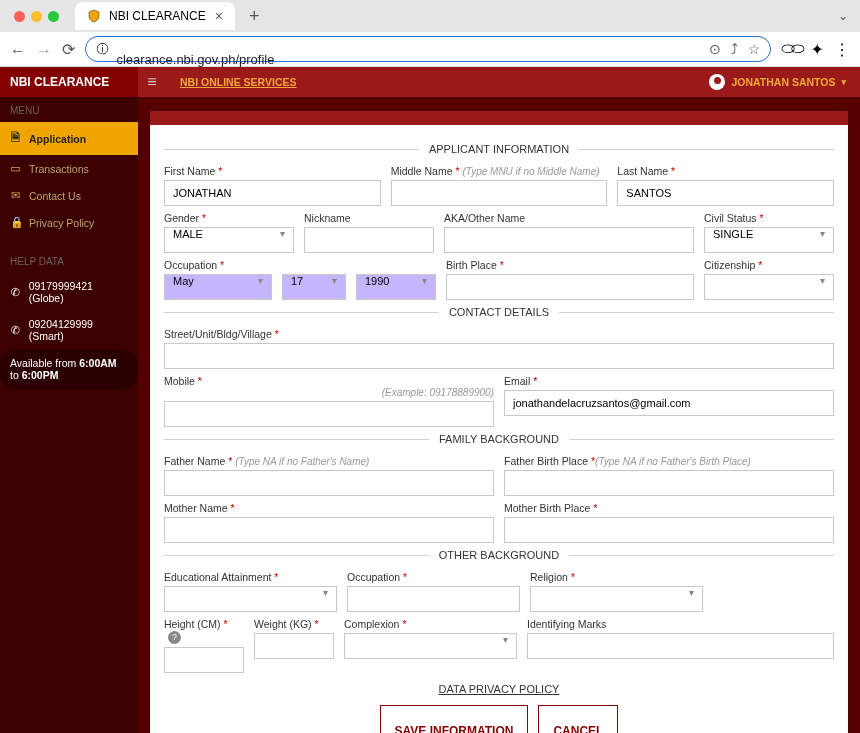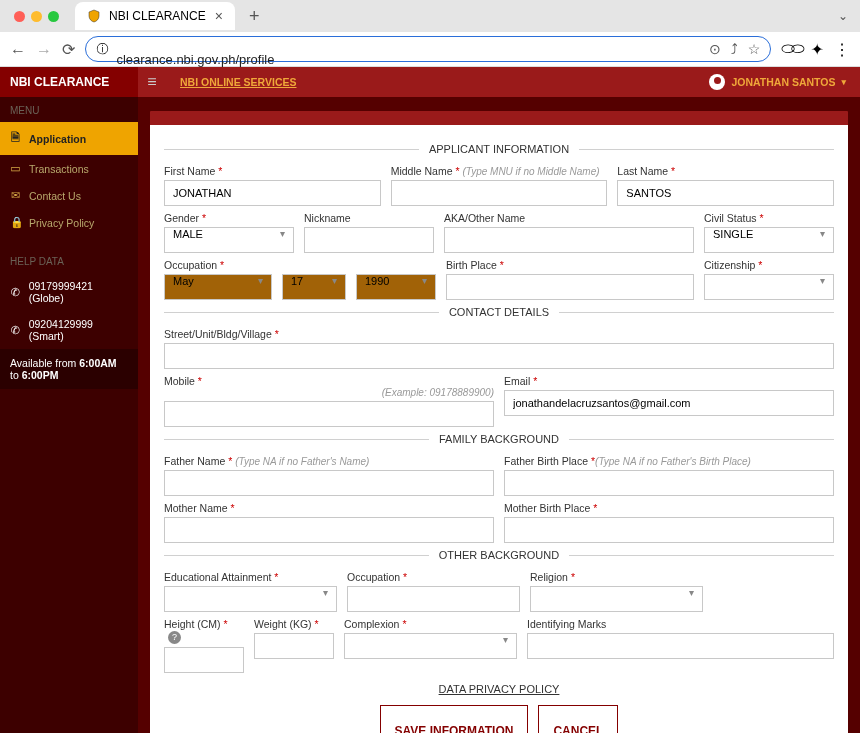--- a/index.html
+++ b/index.html
@@ -36,37 +36,37 @@
 
 .content { display: flex; height: calc(733px - 96px); }
 
 .sidebar { width: 138px; background: #3d0000; color: #b8a86c; font-size: 10.5px; }
 .menu-hdr { color: #6a6156; padding: 8px 10px 6px; font-size: 10px; }
 .menu-item { display: flex; align-items: center; gap: 8px; padding: 7px 10px; cursor: pointer; }
 .menu-item.active { background: #efa400; color: #222; font-weight: bold; }
 .mi-icon { width: 11px; text-align: center; font-size: 11px; }
 .helpdesk-hdr { color: #6a6156; padding: 20px 10px 6px; font-size: 10px; }
 .helpdesk-row { display: flex; align-items: center; gap: 8px; padding: 7px 10px; color: #fff; font-size: 10.5px; }
-.avail { padding: 8px 10px; color: #fff; font-size: 10.5px; background: #2b0000; }
+.avail { padding: 8px 10px; color: #fff; font-size: 10.5px; background: #2b0000; border-radius: 16px; }
 .avail b { font-weight: bold; }
 
 
 .main { flex: 1; background: #550000; padding: 14px 12px 20px 12px; overflow-y: auto; }
 .accent-bar { background: #9a1a1a; height: 14px; border-radius: 1px 1px 0 0; }
 .card { background: #fff; padding: 12px 14px 18px; }
 .sect-title { display: flex; align-items: center; gap: 10px; margin: 6px 0 10px; font-size: 11px; color: #333; }
 .sect-title::before, .sect-title::after { content: ""; flex: 1; height: 1px; background: #d0d0d0; }
 .row { display: flex; gap: 10px; margin-bottom: 6px; }
 .fld { flex: 1; display: flex; flex-direction: column; }
 .fld .lbl { font-size: 10.5px; color: #333; margin-bottom: 3px; }
 .req { color: #cc0000; }
 .hint { color: #999; font-style: italic; font-size: 10px; margin-top: 12px; }
 .hint-r { float: right; }
 input.txt, .sel { border: 1px solid #c8c8c8; height: 26px; padding: 0 8px; font-size: 11px; background: #fff; width: 100%; font-family: inherit; }
-.locked { background: #a16207; }
+.locked { background: #c4b5fd; }
 .sel { display: flex; position: relative; }
 .sel::after { content: "▾"; position: absolute; right: 8px; color: #888; font-size: 10px; }
 .fld-w-173 { flex: 0 0 173px; } .fld-w-130 { flex: 0 0 130px; } .fld-w-80 { flex: 0 0 80px; }
 .privacy-link { text-align: center; margin: 10px 0; font-size: 11px; text-decoration: underline; color: #333; }
 .btn-row { display: flex; justify-content: center; gap: 10px; }
 .btn { border: 1.5px solid #840000; padding: 18px 14px; font-size: 12px; font-weight: bold; background: #fff; color: #840000; cursor: pointer; }
 .btn.primary { background: #fff; }
 .qmark { width: 13px; height: 13px; border-radius: 50%; background: #888; color: #fff; font-size: 9px; display: inline-flex; align-items: center; justify-content: center; margin-left: 4px; }
 </style>
 </head>

